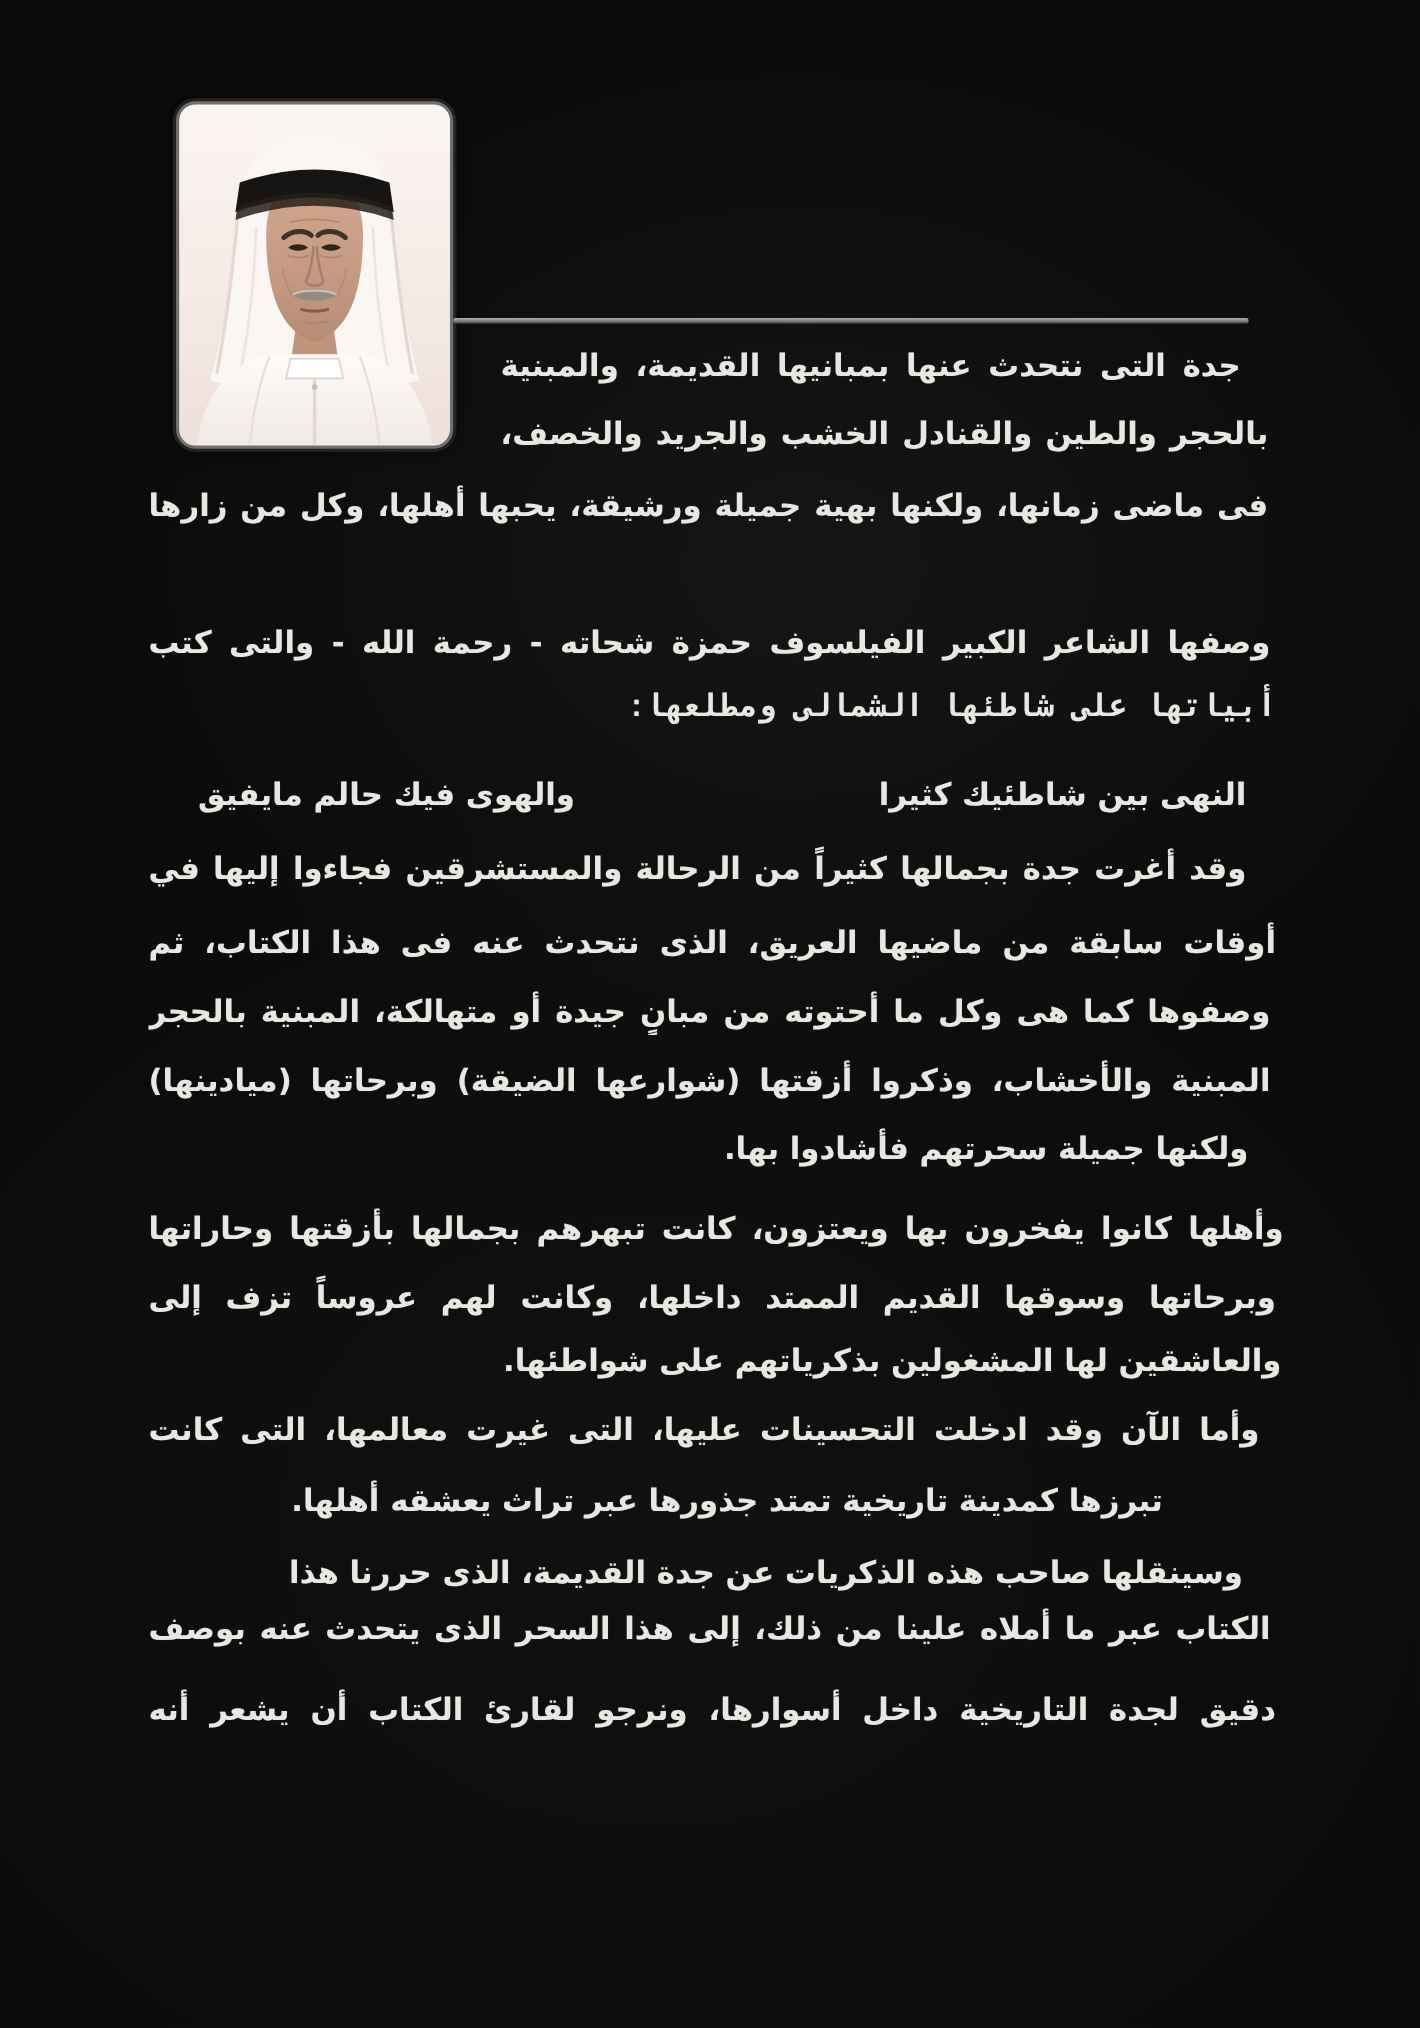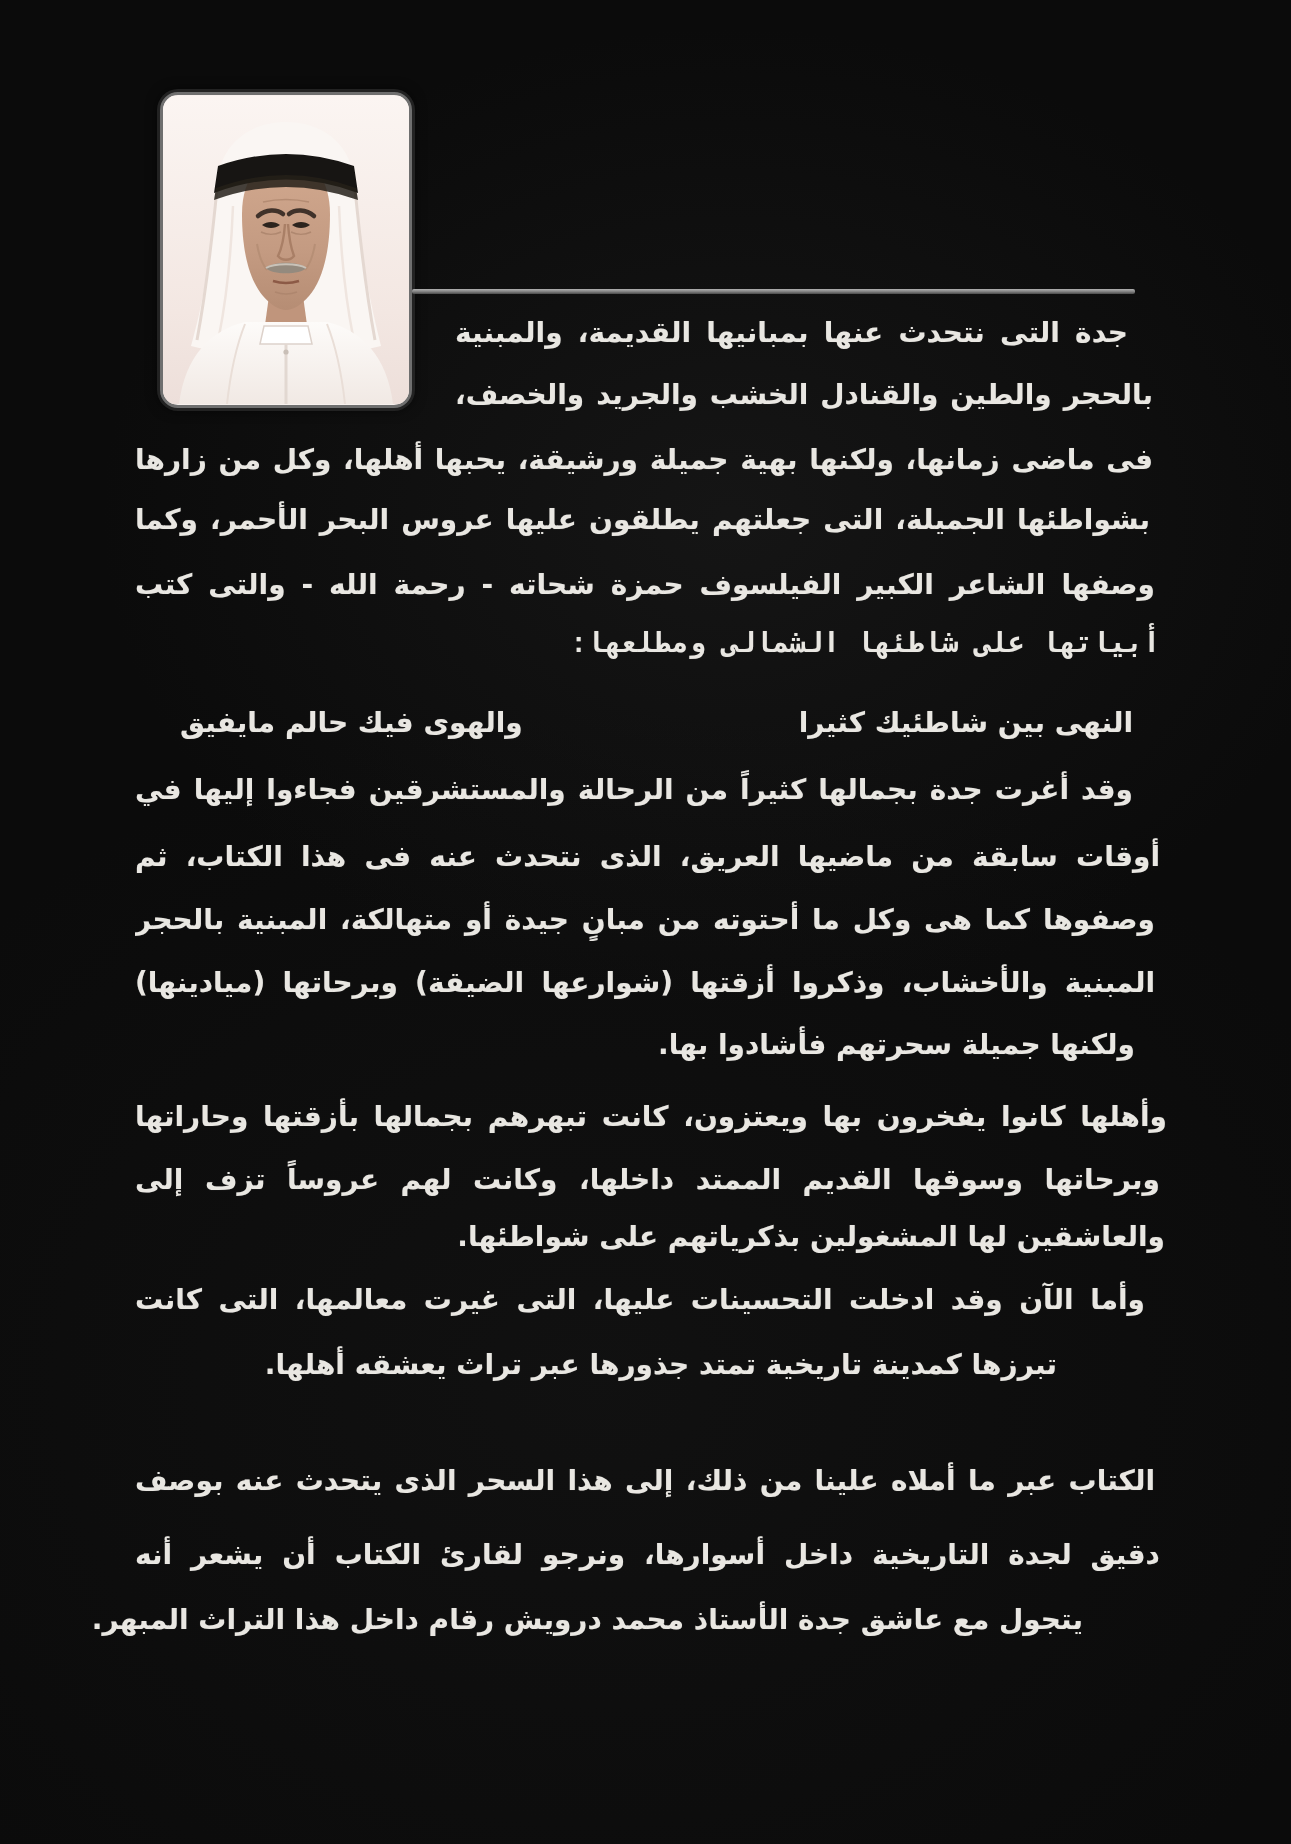--- a/index.html
+++ b/index.html
@@ -141,36 +141,35 @@
       <path d="M82,228 C74,248 68,272 64,308" stroke="#e9ded7" stroke-width="2" fill="none"></path>
       <path d="M164,228 C172,248 178,272 182,308" stroke="#e9ded7" stroke-width="2" fill="none"></path>
     </svg>
   </div>
 
   <div id="rule"></div>
 
   <div class="ln stretch l1">جدة التى نتحدث عنها بمبانيها القديمة، والمبنية</div>
   <div class="ln stretch l2">بالحجر والطين والقنادل الخشب والجريد والخصف،</div>
   <div class="ln stretch l3">فى ماضى زمانها، ولكنها بهية جميلة ورشيقة، يحبها أهلها، وكل من زارها</div>
-  <div class="ln stretch l4">بشواطئها الجميلة، التى جعلتهم يطلقون عليها عروس البحر الأحمر، وكما</div>
   <div class="ln stretch l5">وصفها الشاعر الكبير الفيلسوف حمزة شحاته - رحمة الله - والتى كتب</div>
   <div class="ln endr l6">أبياتها على شاطئها الشمالى ومطلعها:</div>
 
   <div class="ln l7">
     <span>النهى بين شاطئيك كثيرا</span>
     <span>والهوى فيك حالم مايفيق</span>
   </div>
 
   <div class="ln stretch l8">وقد أغرت جدة بجمالها كثيراً من الرحالة والمستشرقين فجاءوا إليها في</div>
   <div class="ln stretch l9">أوقات سابقة من ماضيها العريق، الذى نتحدث عنه فى هذا الكتاب، ثم</div>
   <div class="ln stretch l10">وصفوها كما هى وكل ما أحتوته من مبانٍ جيدة أو متهالكة، المبنية بالحجر</div>
   <div class="ln stretch l11">المبنية والأخشاب، وذكروا أزقتها (شوارعها الضيقة) وبرحاتها (ميادينها)</div>
   <div class="ln endr l12">ولكنها جميلة سحرتهم فأشادوا بها.</div>
   <div class="ln stretch l13">وأهلها كانوا يفخرون بها ويعتزون، كانت تبهرهم بجمالها بأزقتها وحاراتها</div>
   <div class="ln stretch l14">وبرحاتها وسوقها القديم الممتد داخلها، وكانت لهم عروساً تزف إلى عرسانها</div>
   <div class="ln endr l15">والعاشقين لها المشغولين بذكرياتهم على شواطئها.</div>
   <div class="ln stretch l16">وأما الآن وقد ادخلت التحسينات عليها، التى غيرت معالمها، التى كانت</div>
   <div class="ln endr l17">تبرزها كمدينة تاريخية تمتد جذورها عبر تراث يعشقه أهلها.</div>
+  <div class="ln endr l18">وسينقلها صاحب هذه الذكريات عن جدة القديمة، الذى حررنا هذا</div>
   <div class="ln stretch l19">الكتاب عبر ما أملاه علينا من ذلك، إلى هذا السحر الذى يتحدث عنه بوصف</div>
   <div class="ln stretch l20">دقيق لجدة التاريخية داخل أسوارها، ونرجو لقارئ الكتاب أن يشعر أنه</div>
-  <div class="ln endr l21">يتجول مع عاشق جدة الأستاذ محمد درويش رقام داخل هذا التراث المبهر.</div>
 
 </div>
 
 </body></html>

